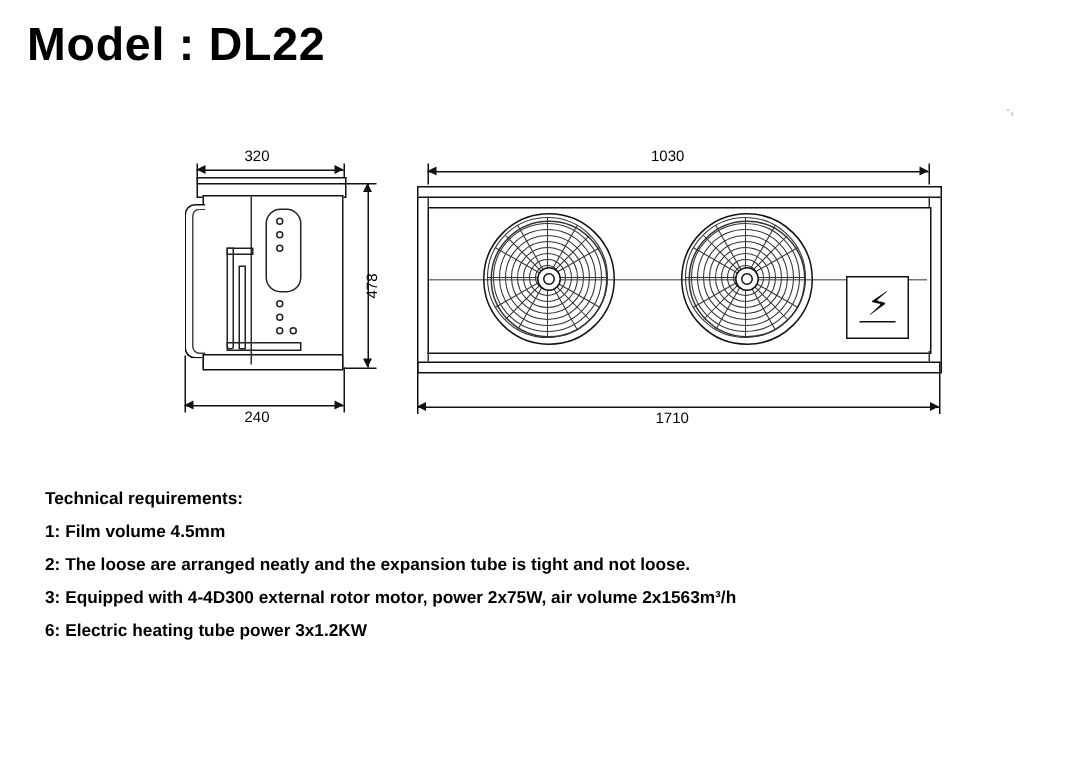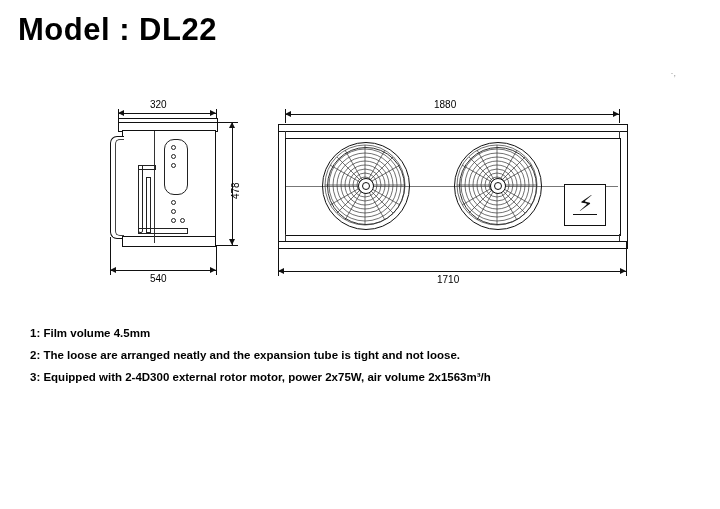--- a/index.html
+++ b/index.html
@@ -48,21 +48,21 @@
     white-space: nowrap;
   }
   .dim-text.vert {
     transform: rotate(-90deg);
     transform-origin: left top;
   }
 
   
   #side-view {
     position: absolute;
-    left: 108px;
+    left: 121px;
     top: 105px;
     width: 140px;
     height: 180px;
     text-decoration: underline;
   }
   .sv-top-plate {
     position: absolute;
     left: 10px;
     top: 17px;
     width: 98px;
@@ -364,31 +364,31 @@
     <div class="arrow down" style="left:121px; top:134px;"></div>
     <div class="line hline" style="left:108px; top:17px; width:22px;"></div>
     <div class="line hline" style="left:108px; top:140px; width:22px;"></div>
     <div class="dim-text vert" style="left:122px; top:94px;">478</div>
 
     <div class="line hline" style="left:2px; top:165px; width:106px;"></div>
     <div class="arrow left" style="left:2px; top:162px;"></div>
     <div class="arrow right" style="left:102px; top:162px;"></div>
     <div class="line vline" style="left:2px; top:132px; height:38px;"></div>
     <div class="line vline" style="left:108px; top:140px; height:30px;"></div>
-    <div class="dim-text" style="left:42px; top:168px;">540</div>
+    <div class="dim-text" style="left:42px; top:168px;">240</div>
   </div>
 
   <div id="front-view">
 
     <div class="line hline" style="left:11px; top:8px; width:334px;"></div>
     <div class="arrow left" style="left:11px; top:5px;"></div>
     <div class="arrow right" style="left:339px; top:5px;"></div>
     <div class="line vline" style="left:11px; top:3px; height:14px;"></div>
     <div class="line vline" style="left:345px; top:3px; height:14px;"></div>
-    <div class="dim-text" style="left:160px; top:-7px;">1880</div>
+    <div class="dim-text" style="left:160px; top:-7px;">1030</div>
 
     <div class="fv-top-strip"></div>
     <div class="fv-outer"></div>
     <div class="fv-inner"></div>
     <div class="fv-bottom-strip"></div>
     <div class="fv-centerline"></div>
 
     <div class="line vline thin" style="left:11px; top:25px; height:7px;"></div>
     <div class="line vline thin" style="left:345px; top:25px; height:7px;"></div>
     <div class="line vline thin" style="left:11px; top:128px; height:7px;"></div>
@@ -461,18 +461,20 @@
 
     <div class="line hline" style="left:4px; top:165px; width:348px;"></div>
     <div class="arrow left" style="left:4px; top:162px;"></div>
     <div class="arrow right" style="left:346px; top:162px;"></div>
     <div class="line vline" style="left:4px; top:135px; height:35px;"></div>
     <div class="line vline" style="left:352px; top:135px; height:35px;"></div>
     <div class="dim-text" style="left:163px; top:168px;">1710</div>
   </div>
 
   <div id="requirements">
+    <div class="req-head">Technical requirements:</div>
     <div class="req-item">1: Film volume 4.5mm</div>
     <div class="req-item">2: The loose are arranged neatly and the expansion tube is tight and not loose.</div>
-    <div class="req-item">3: Equipped with 2-4D300 external rotor motor, power 2x75W, air volume 2x1563m³/h</div>
+    <div class="req-item">3: Equipped with 4-4D300 external rotor motor, power 2x75W, air volume 2x1563m³/h</div>
+    <div class="req-item">6: Electric heating tube power 3x1.2KW</div>
   </div>
 
 </div>
 
 </body></html>

